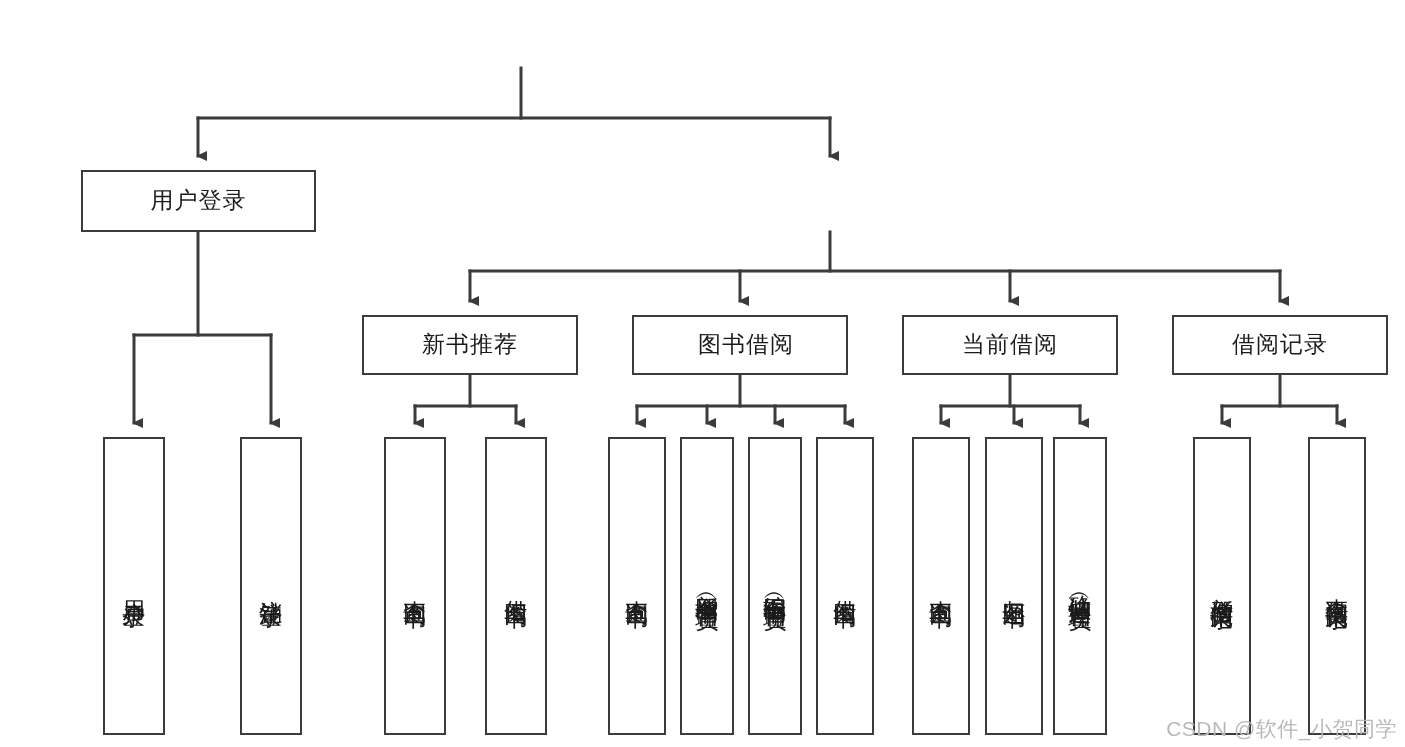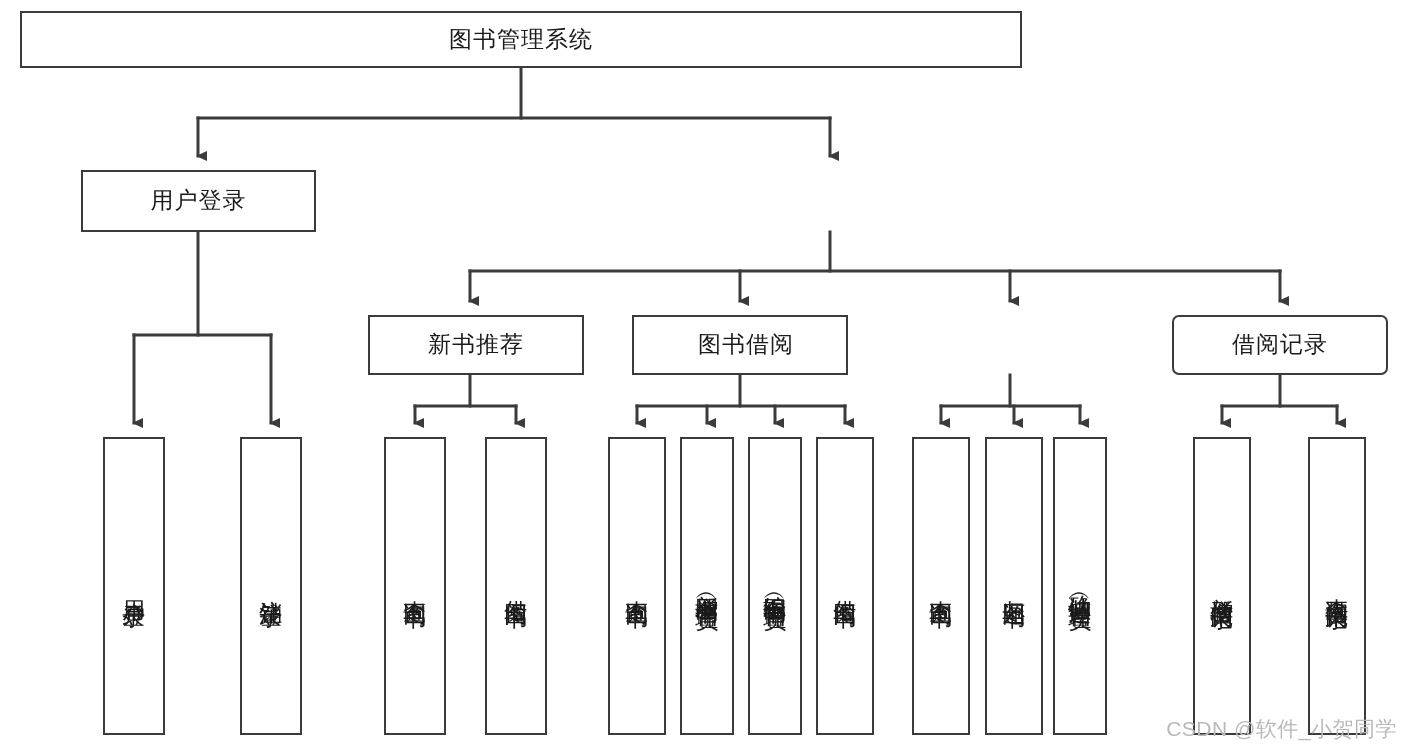--- a/index.html
+++ b/index.html
@@ -118,35 +118,35 @@
       <path d="M1014,406 L1014,423" marker-end="url(#arrow)"></path>
       <path d="M1080,406 L1080,423" marker-end="url(#arrow)"></path>
 
       <path d="M1280,375 L1280,406"></path>
       <path d="M1222,406 L1337,406"></path>
       <path d="M1222,406 L1222,423" marker-end="url(#arrow)"></path>
       <path d="M1337,406 L1337,423" marker-end="url(#arrow)"></path>
     </g>
   </svg>
 
-  <div class="node node-h" style="left:20px; top:11px; width:1002px; height:57px;">
-    <span>图书管理系统</span>
-  </div>
 
   <div class="node node-h" style="left:81px; top:170px; width:235px; height:62px;">
     <span>用户登录</span>
   </div>
 
-  <div class="node node-h" style="left:362px; top:315px; width:216px; height:60px;margin-left:6px;">
+  <div class="node node-h" style="left:362px; top:315px; width:216px; height:60px;">
     <span>新书推荐</span>
   </div>
   <div class="node node-h" style="left:632px; top:315px; width:216px; height:60px;padding-left:12px;">
     <span>图书借阅</span>
   </div>
-  <div class="node node-h" style="left:1172px; top:315px; width:216px; height:60px;border-radius:7px;">
+  <div class="node node-h" style="left:902px; top:315px; width:216px; height:60px;">
+    <span>当前借阅</span>
+  </div>
+  <div class="node node-h" style="left:1172px; top:315px; width:216px; height:60px;">
     <span>借阅记录</span>
   </div>
 
   <div class="node node-v" style="left:103px; top:437px; width:62px; height:298px;">
     <span class="vtext">用户登录</span>
   </div>
   <div class="node node-v" style="left:240px; top:437px; width:62px; height:298px;">
     <span class="vtext">注销登录</span>
   </div>
 

